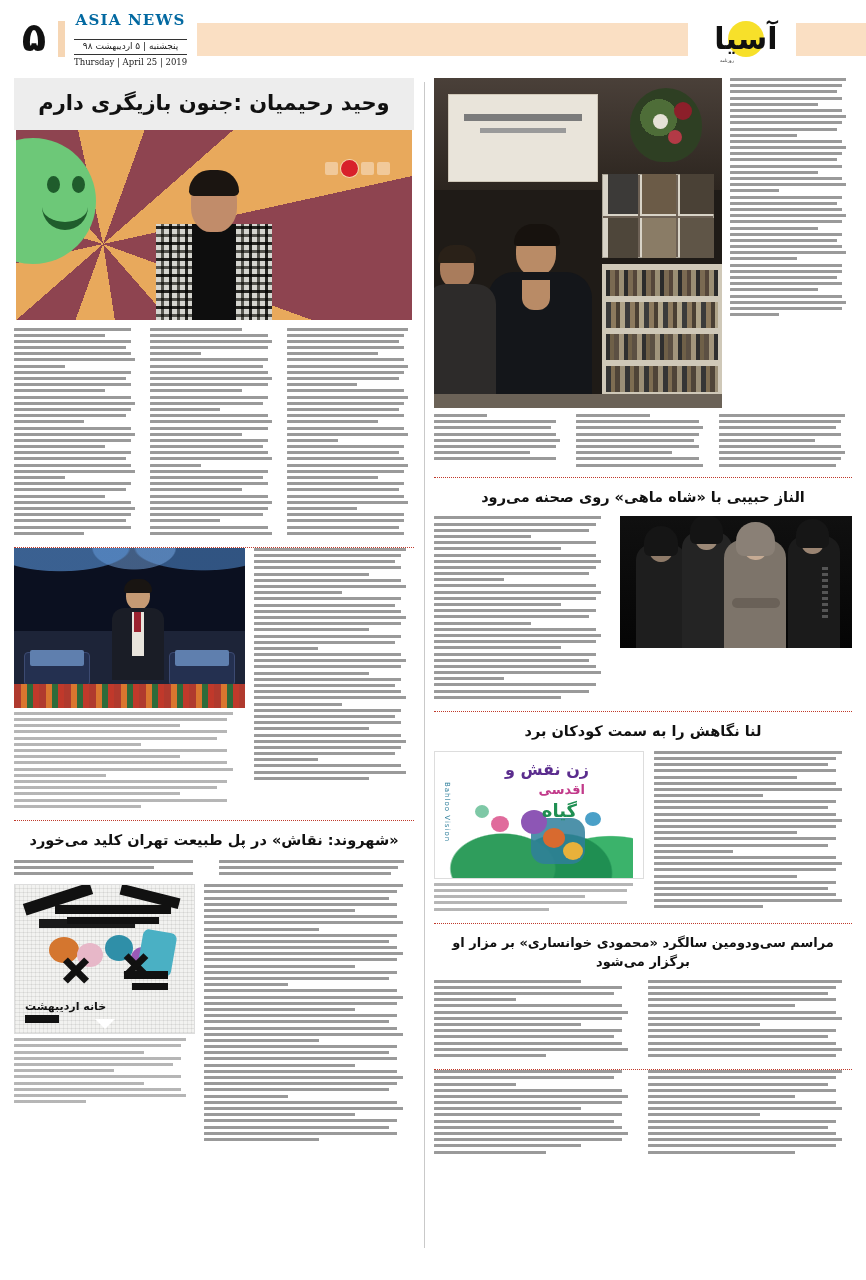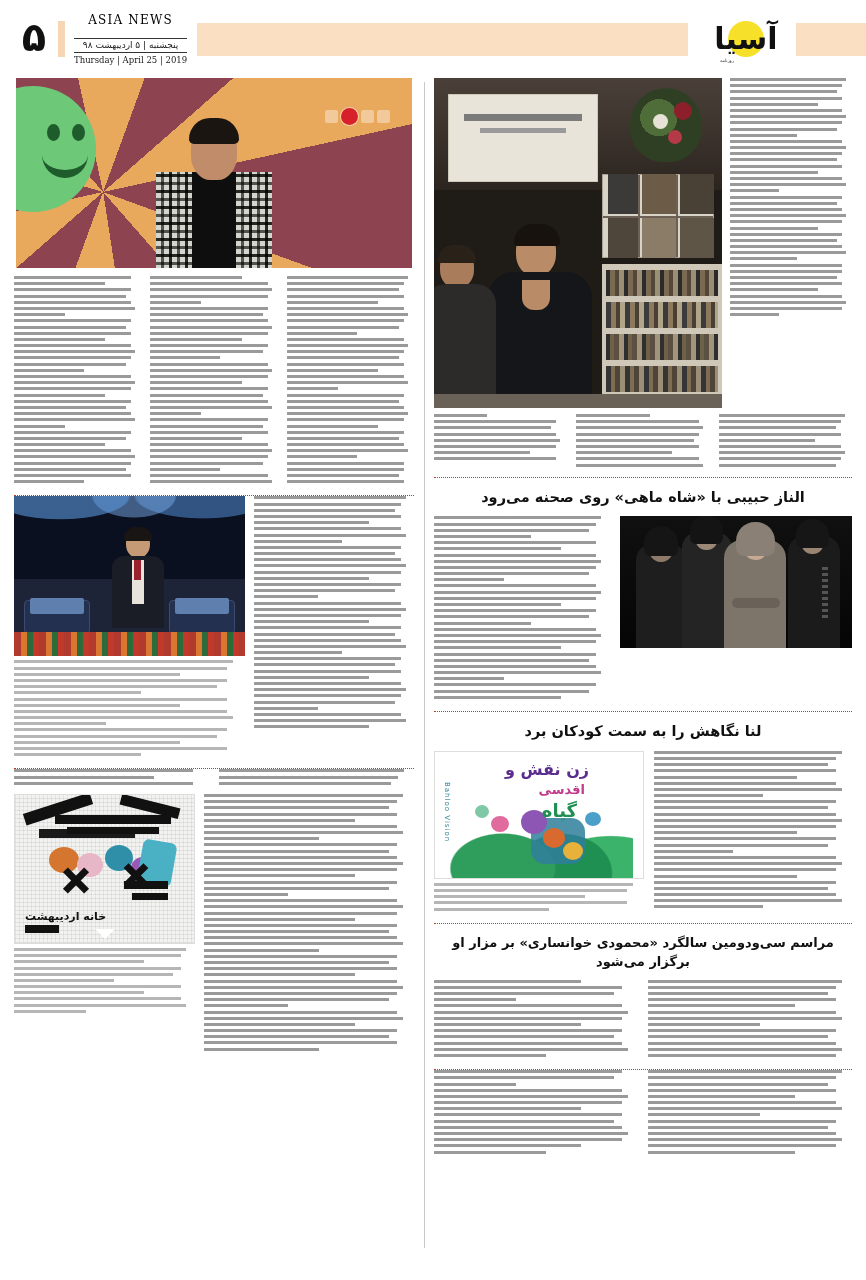--- a/index.html
+++ b/index.html
@@ -37,24 +37,24 @@
     transform: translateY(-2px);
   }
   .mast-divider {
     width: 7px; height: 36px;
     background: #f6d6b4;
     margin: 0 9px 0 4px;
   }
   .mast-text { text-align: center; line-height: 1.25; }
   .mast-title {
     font-family: "DejaVu Serif", "Liberation Serif", serif;
-    font-size: 12px;
+    font-size: 15px;
     letter-spacing: 1.2px;
-    color: #000000;
-    font-weight: normal;
+    color: #0369a1;
+    font-weight: bold;
   }
   .mast-date-fa {
     direction: rtl;
     font-size: 9px;
     color: #1a1a1a;
     border-top: 1px solid #333;
     border-bottom: 1px solid #333;
     padding: 1px 4px;
     margin-top: 10px;
     white-space: nowrap;
@@ -634,20 +634,23 @@
         </div>
       </div>
 
     </div>
 
     <div class="vrule"></div>
 
     <div class="col-left">
 
       <div>
+        <div class="grey-band">
+          <div class="headline h-big">وحید رحیمیان :جنون بازیگری دارم</div>
+        </div>
 
         <div style="padding:0 2px;">
           <div class="photo ph-tv">
             <div class="bg"></div>
             <div class="smiley"></div>
             <div class="smile-mouth">
                 <span></span>
               </div>
             <div class="person">
               <div class="torso"></div>
@@ -859,20 +862,21 @@
               <div class="line light"></div>
                 <div class="line w55 light"></div>
             </div>
           </div>
         </div>
       </div>
 
       <div class="sep"></div>
 
       <div>
+        <div class="headline h-mid">«شهروند: نقاش» در پل طبیعت  تهران کلید می‌خورد</div>
         <div class="txt cols2" style="margin-bottom:6px;">
           <div class="line w95"></div>
             <div class="line"></div>
             <div class="line w88"></div>
           <div class="line"></div>
             <div class="line w72"></div>
             <div class="line"></div>
         </div>
         <div style="display:flex; direction:rtl; gap:9px;">
           <div style="width:210px;">

